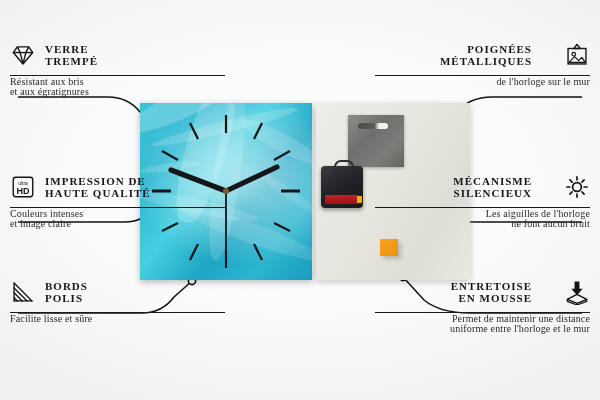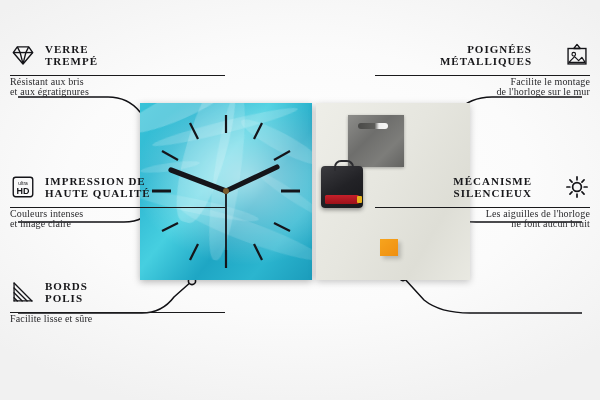--- a/index.html
+++ b/index.html
@@ -248,21 +248,20 @@
       </div>
       <svg class="ico" viewBox="0 0 32 32">
         <path d="M16 3 L20 8 L12 8 Z" fill="none" stroke="#141418" stroke-width="1.6" stroke-linejoin="round"></path>
         <rect x="5" y="8" width="22" height="19" fill="none" stroke="#141418" stroke-width="1.7"></rect>
         <circle cx="12" cy="15" r="2.2" fill="none" stroke="#141418" stroke-width="1.4"></circle>
         <path d="M6 25 L13 18 L18 23 L22 19 L26 25 Z" fill="none" stroke="#141418" stroke-width="1.5" stroke-linejoin="round"></path>
       </svg>
     </div>
     <div class="rule"></div>
     <div class="sub">
-      <div>Facilite le montage</div>
       <div>de l'horloge sur le mur</div>
     </div>
   </div>
 
   <div class="feat right" style="top:170px;">
     <div class="head">
       <div class="ttl">
         <div>MÉCANISME</div>
         <div>SILENCIEUX</div>
       </div>
@@ -275,14 +274,32 @@
         </g>
       </svg>
     </div>
     <div class="rule"></div>
     <div class="sub">
       <div>Les aiguilles de l'horloge</div>
       <div>ne font aucun bruit</div>
     </div>
   </div>
 
+  <div class="feat right" style="top:275px;">
+    <div class="head">
+      <div class="ttl">
+        <div>ENTRETOISE</div>
+        <div>EN MOUSSE</div>
+      </div>
+      <svg class="ico" viewBox="0 0 32 32">
+        <path d="M13 3 h6 v9 h4 l-7 8 l-7 -8 h4 Z" fill="#141418"></path>
+        <path d="M16 19 L28 25 L16 30 L4 25 Z" fill="none" stroke="#141418" stroke-width="1.7" stroke-linejoin="round"></path>
+        <path d="M4 25 v2.5 L16 32 v-2 M28 25 v2.5 L16 32" fill="none" stroke="#141418" stroke-width="1.5" stroke-linejoin="round"></path>
+      </svg>
+    </div>
+    <div class="rule"></div>
+    <div class="sub">
+      <div>Permet de maintenir une distance</div>
+      <div>uniforme entre l'horloge et le mur</div>
+    </div>
+  </div>
 
 </div>
 
 </body></html>

